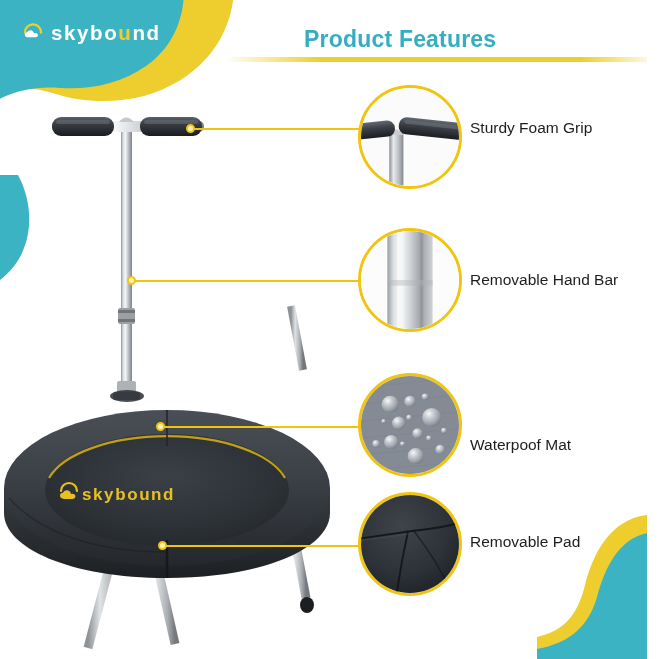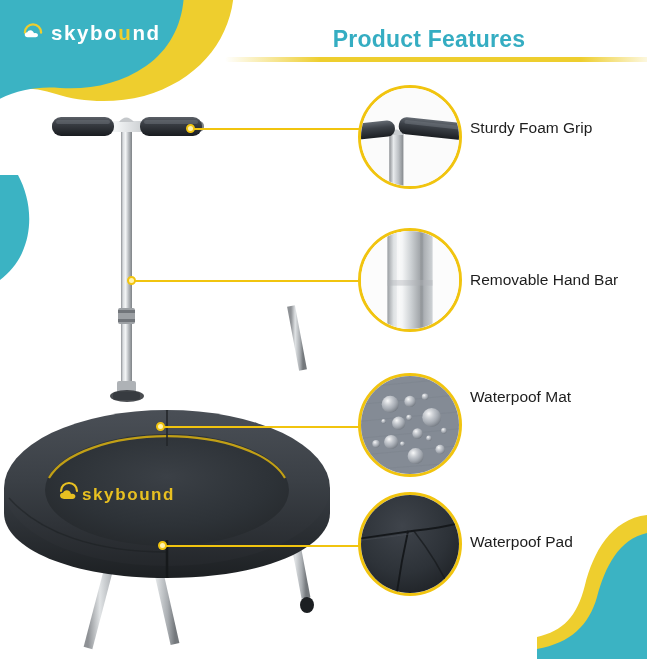--- a/index.html
+++ b/index.html
@@ -44,21 +44,21 @@
     line-height: 1;
     white-space: nowrap;
   }
   #logo-text .hl { color: #EECE2E; }
 
   #page-title {
     position: absolute;
     left: 304px;
     top: 26px;
     width: 250px;
-    text-align: center;
+    text-align: left;
     font-size: 23px;
     font-weight: 700;
     color: #35ADC2;
     letter-spacing: 0.2px;
     z-index: 6;
   }
   #title-underline {
     position: absolute;
     left: 225px;
     top: 57px;
@@ -318,33 +318,33 @@
         <circle cx="16" cy="72" r="4" fill="url(#dropG)"></circle>
         <circle cx="51" cy="44" r="3" fill="url(#dropG)"></circle>
         <circle cx="68" cy="22" r="3.5" fill="url(#dropG)"></circle>
         <circle cx="88" cy="58" r="3" fill="url(#dropG)"></circle>
         <circle cx="24" cy="48" r="2.4" fill="url(#dropG)"></circle>
         <circle cx="44" cy="72" r="2.6" fill="url(#dropG)"></circle>
         <circle cx="72" cy="66" r="2.8" fill="url(#dropG)"></circle>
       </g>
     </svg>
   </div>
-  <div class="callout-label" style="left:470px; top:388px;">Waterpoof Mat</div>
+  <div class="callout-label" style="left:470px; top:436px;">Waterpoof Mat</div>
 
   <div class="callout-circle" style="left:358px; top:492px; width:104px; height:104px;">
     <svg class="circle-img" viewBox="0 0 104 104" xmlns="http://www.w3.org/2000/svg">
       <defs>
         <radialGradient id="padC" cx="42%" cy="32%" r="80%">
           <stop offset="0%" stop-color="#3f444b"></stop>
           <stop offset="60%" stop-color="#2d3238"></stop>
           <stop offset="100%" stop-color="#1c1f23"></stop>
         </radialGradient>
       </defs>
       <rect width="104" height="104" fill="url(#padC)"></rect>
       <path d="M0,46 C28,42 42,40 56,38 C74,36 92,33 104,30" fill="none" stroke="#15181b" stroke-width="2"></path>
       <path d="M50,38 C46,56 42,76 38,104" fill="none" stroke="#15181b" stroke-width="2"></path>
       <path d="M56,38 C70,56 84,76 96,104" fill="none" stroke="#15181b" stroke-width="1.6" opacity="0.7"></path>
       <path d="M0,48 C26,45 40,43 54,41" fill="none" stroke="#52585f" stroke-width="0.9" opacity="0.5"></path>
     </svg>
   </div>
-  <div class="callout-label" style="left:470px; top:533px;">Waterpoof Pad</div>
+  <div class="callout-label" style="left:470px; top:533px;">Removable Pad</div>
 
 </div>
 
 </body></html>

